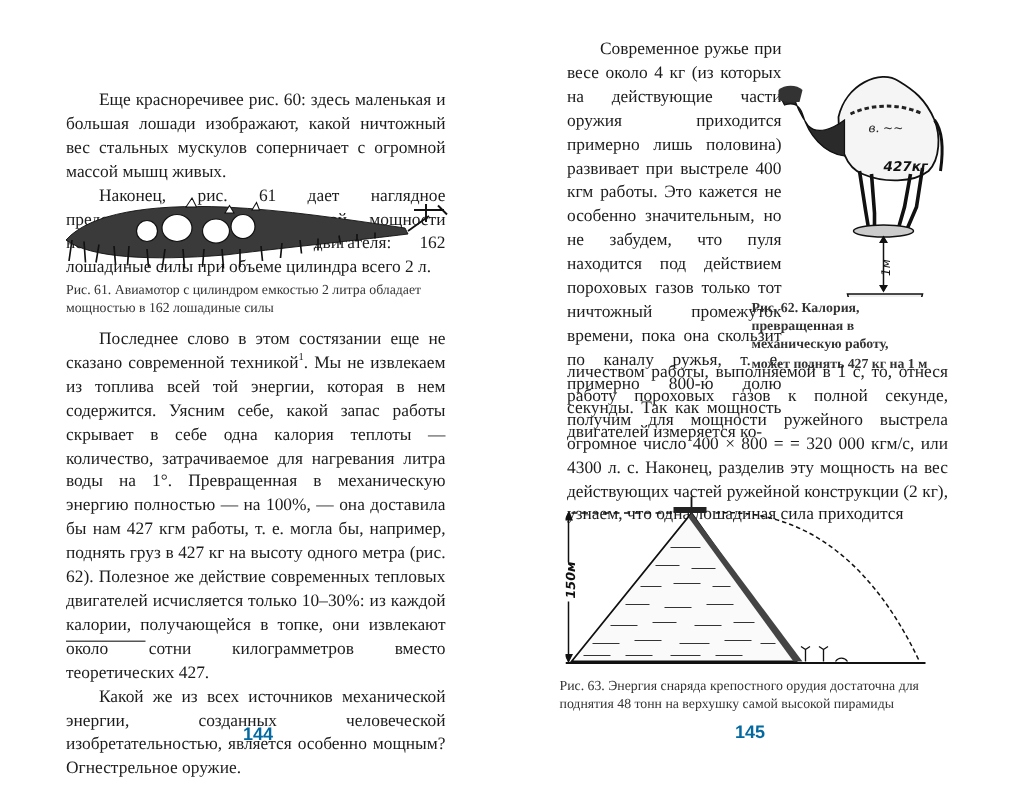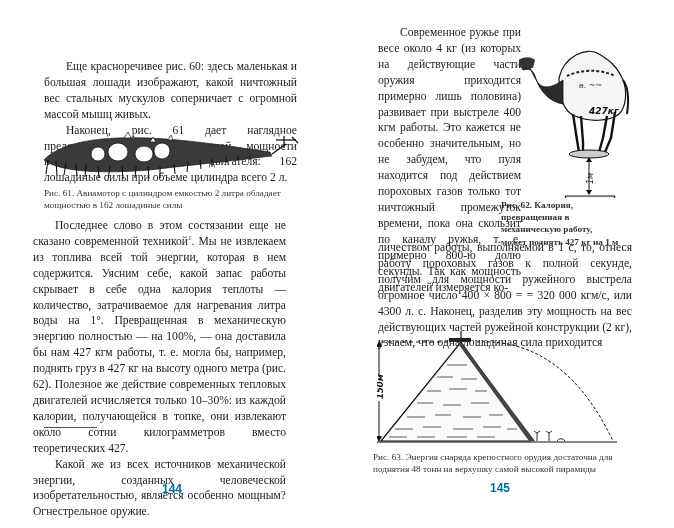--- a/index.html
+++ b/index.html
@@ -16,21 +16,21 @@
 
   .caption { font-family: "Liberation Serif", "DejaVu Serif", serif; font-size: 9.2px; line-height: 12.2px;
              color: #333; text-align: left; margin: 0; }
   .folio { position: absolute; font-family: Liberation Sans, sans-serif; font-weight: bold;
            font-size: 12px; color: #0369a1; }
 
   
   #lp-top { position: absolute; left: 44px; top: 33px; width: 253px; margin-top: 26px; }
   #fig61 { position: absolute; left: 40px; top: 130px; width: 262px; height: 52px; }
   #cap61 { position: absolute; left: 44px; top: 187px; width: 253px; }
-  #lp-mid { position: absolute; left: 33px; top: 218px; width: 253px; }
+  #lp-mid { position: absolute; left: 44px; top: 218px; width: 253px; }
   #fn-rule { position: absolute; left: 44px; top: 427px; width: 53px; height: 0; border-top: 1.3px solid #555; }
   #footnote { position: absolute; left: 44px; top: 431px; width: 253px; font-family: "Liberation Serif", serif;
               font-size: 9.5px; line-height: 11.3px; text-align: justify; color: #2a2a2a; }
   #footnote p { margin: 0; text-indent: 14px; }
   #folio-left { left: 162px; top: 482px; }
 
   
   #rp-col { position: absolute; left: 41px; top: 25px; width: 143px; }
   #fig62 { position: absolute; left: 182px; top: 18px; width: 140px; height: 180px; }
   #cap62 { position: absolute; left: 164px; top: 199px; width: 118px; text-align: left; font-weight: bold; }

